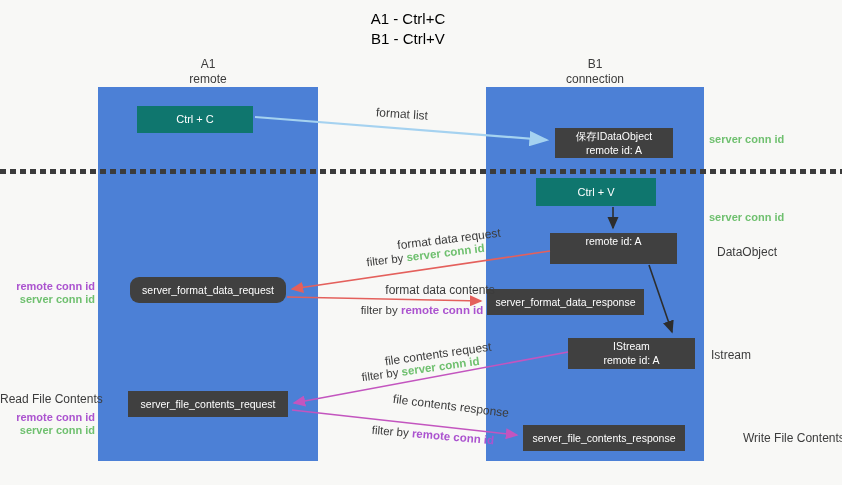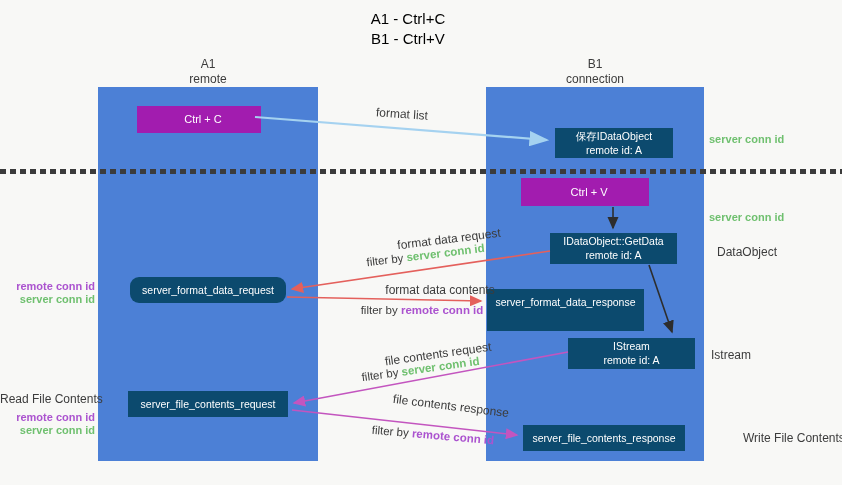--- a/index.html
+++ b/index.html
@@ -11,22 +11,22 @@
 
   .lane-header{position:absolute;top:57px;text-align:center;font-size:12px;
                line-height:14.5px;color:#3c3c3c;}
   .lane{position:absolute;top:87px;height:374px;background:#4c80d6;}
 
   .divider{position:absolute;left:0;top:169px;width:842px;height:5px;
            background:repeating-linear-gradient(90deg,#3b3b3b 0 6px,transparent 6px 10px);
            z-index:4;}
 
   .node{position:absolute;text-align:center;color:#ffffff;z-index:3;}
-  .node.green{background:#a21caf;padding-left:8px;}
-  .node.orange{background:#0c4a6e;}
+  .node.green{background:#0f766e;}
+  .node.orange{background:#404040;}
   .one-line{font-size:11px;}
   .two-line{font-size:10.5px;line-height:13.5px;padding-top:2px;box-sizing:border-box;}
 
   .arrows{position:absolute;left:0;top:0;z-index:5;pointer-events:none;}
 
   .alabel{position:absolute;text-align:center;font-size:12px;color:#3c3c3c;
           white-space:nowrap;z-index:6;}
   .flabel{position:absolute;text-align:center;font-size:11.5px;color:#3c3c3c;
           white-space:nowrap;z-index:6;}
   .flabel b{font-weight:bold;}
@@ -64,34 +64,33 @@
 
   <div class="node green one-line" style="left:137px;top:106px;width:116px;height:27px;line-height:27px;">
     <span>Ctrl + C</span>
   </div>
 
   <div class="node orange two-line" style="left:555px;top:128px;width:118px;height:30px;">
     <span style="display:block;">保存IDataObject</span>
     <span style="display:block;">remote id: A</span>
   </div>
 
-  <div class="node green one-line" style="left:521px;top:178px;width:120px;height:28px;line-height:28px;">
+  <div class="node green one-line" style="left:536px;top:178px;width:120px;height:28px;line-height:28px;">
     <span>Ctrl + V</span>
   </div>
 
   <div class="node orange two-line" style="left:550px;top:233px;width:127px;height:31px;">
-    <span style="display:block;">IDataObject::GetData</span>
     <span style="display:block;">remote id: A</span>
   </div>
 
   <div class="node orange one-line" style="left:130px;top:277px;width:156px;height:26px;line-height:26px;font-size:10.5px;border-radius:9px;">
     <span>server_format_data_request</span>
   </div>
 
-  <div class="node orange one-line" style="left:487px;top:289px;width:157px;height:42px;line-height:26px;font-size:10.5px;">
+  <div class="node orange one-line" style="left:487px;top:289px;width:157px;height:26px;line-height:26px;font-size:10.5px;">
     <span>server_format_data_response</span>
   </div>
 
   <div class="node orange two-line" style="left:568px;top:338px;width:127px;height:31px;">
     <span style="display:block;">IStream</span>
     <span style="display:block;">remote id: A</span>
   </div>
 
   <div class="node orange one-line" style="left:523px;top:425px;width:162px;height:26px;line-height:26px;font-size:10.5px;">
     <span>server_file_contents_response</span>

